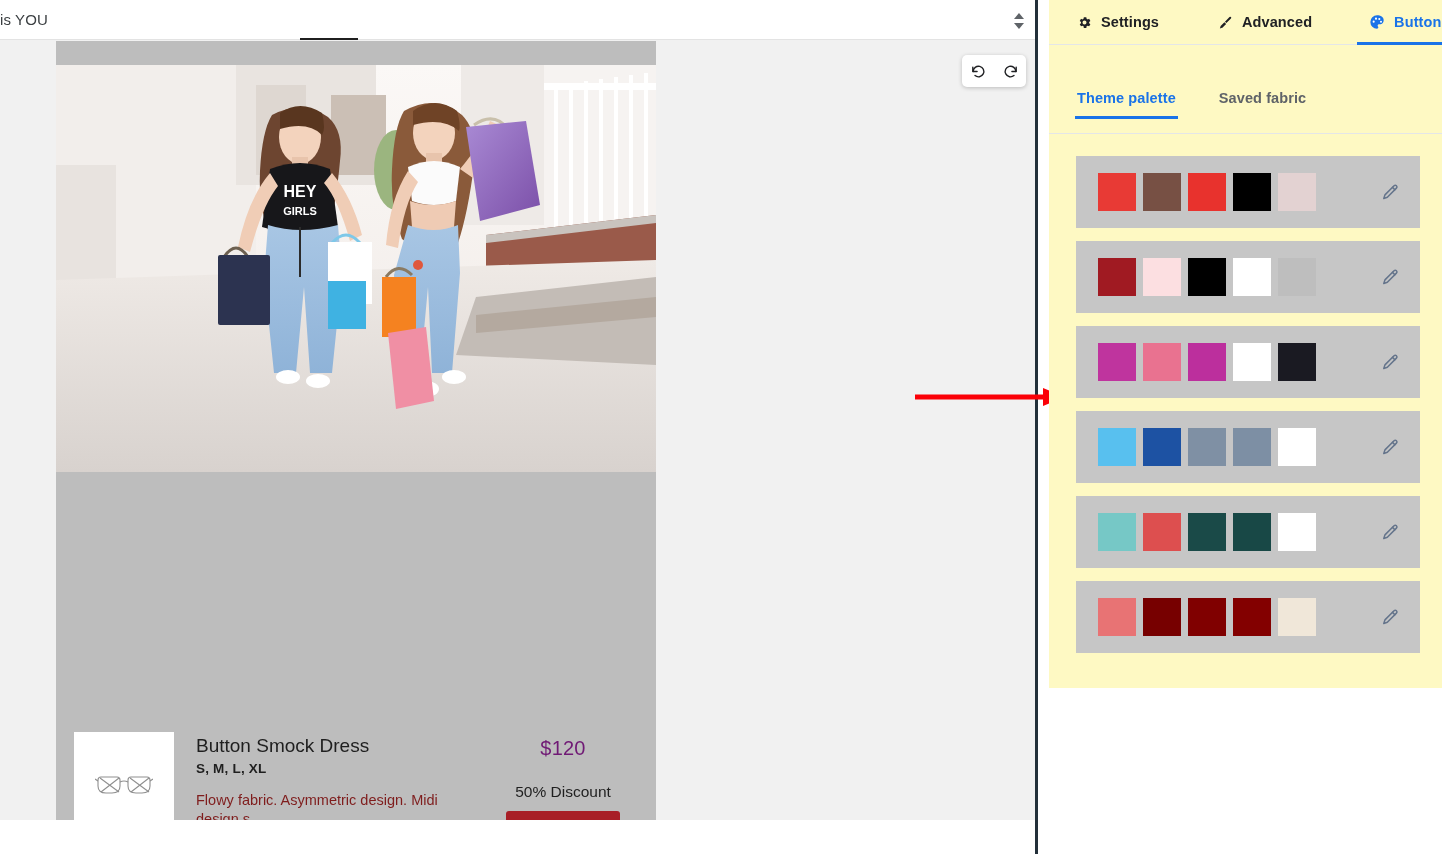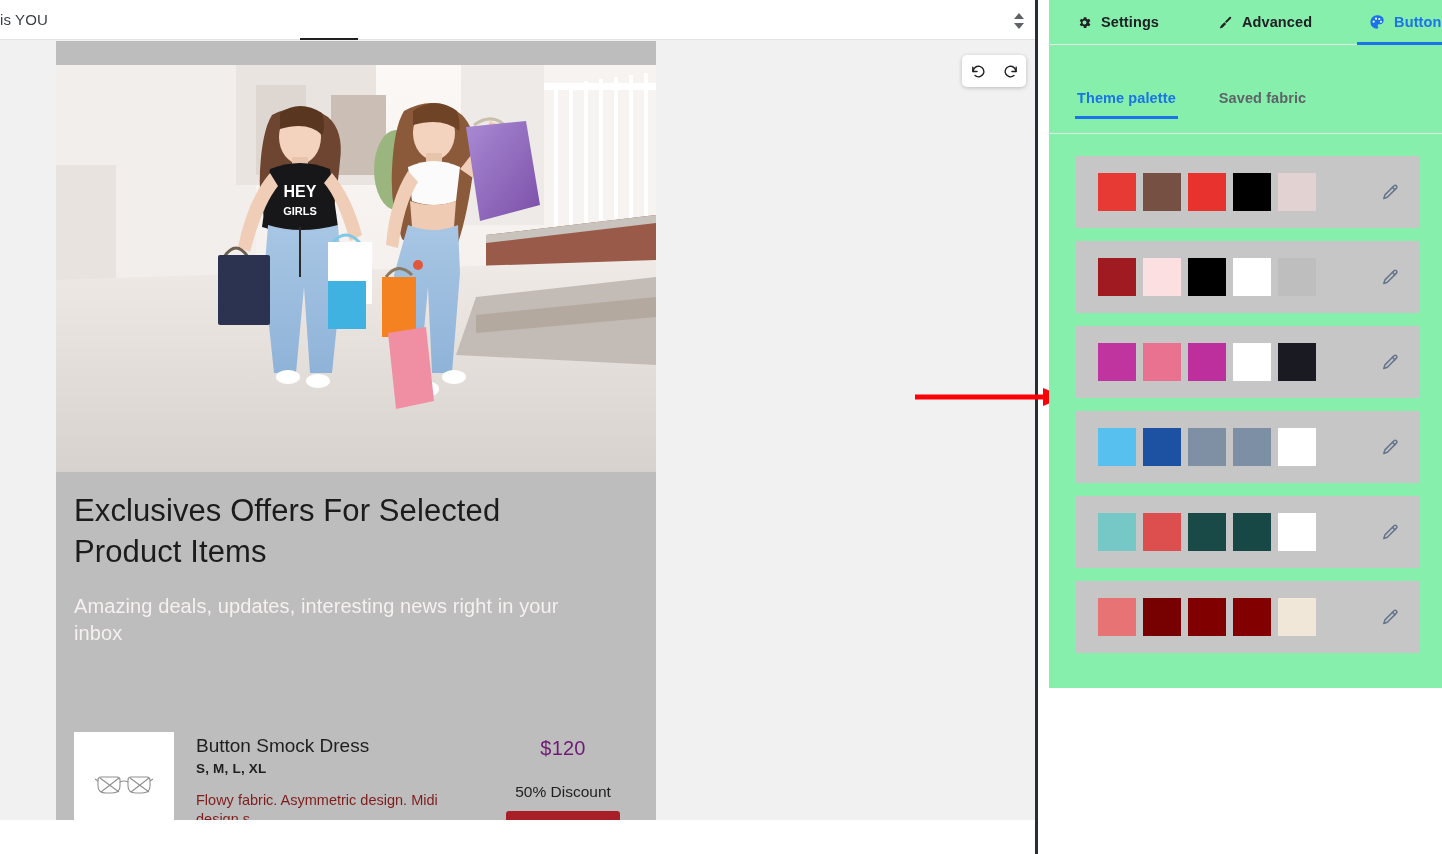--- a/index.html
+++ b/index.html
@@ -126,21 +126,21 @@
 
   
   #annotation-arrow {
     position: absolute; left: 915px; top: 386px;
     width: 150px; height: 22px; pointer-events: none;
   }
 
   
   #right-panel {
     position: absolute; left: 1049px; top: 0;
-    width: 393px; height: 688px; background: #86efac;
+    width: 393px; height: 688px; background: #fef9c3;
   }
   #panel-tabs {
     position: relative; height: 45px;
     display: flex; align-items: center;
     border-bottom: 1px solid #e4e6e8;
   }
   .panel-tab {
     display: flex; align-items: center; gap: 9px;
     height: 45px; padding: 0 6px;
     font-size: 14.5px; font-weight: 700; letter-spacing: .1px;
@@ -307,24 +307,20 @@
             <path d="M418 60 q20 -14 34 4" stroke="#c9c0ab" stroke-width="3" fill="none"></path>
             <path d="M410 62 L470 56 L484 140 L424 156 Z" fill="url(#purp)"></path>
 
             <path d="M330 212 q12 -16 26 -2" stroke="#8a7a62" stroke-width="3" fill="none"></path>
             <rect x="326" y="212" width="34" height="60" fill="#f58220"></rect>
             <path d="M332 268 L370 262 L378 336 L340 344 Z" fill="#f08fa4"></path>
           </g>
         </svg>
       </div>
 
-      <div id="hero-copy">
-        <div id="hero-headline">Exclusives Offers For Selected Product Items</div>
-        <div id="hero-sub">Amazing deals, updates, interesting news right in your inbox</div>
-      </div>
 
       <div id="product-row">
         <div id="product-thumb">
           <svg width="58" height="28" viewBox="0 0 58 28">
             <g fill="none" stroke="#8f8f8f" stroke-width="1.1">
               <path d="M3 9 q0 -3 3 -3 h16 q3 0 3 3 v6 q0 7 -8 7 h-6 q-8 0 -8 -7 Z"></path>
               <path d="M33 9 q0 -3 3 -3 h16 q3 0 3 3 v6 q0 7 -8 7 h-6 q-8 0 -8 -7 Z"></path>
               <path d="M25 11 q4 -2 8 0"></path>
               <path d="M3 10 L0 8 M55 10 L58 8"></path>
               <path d="M5 7 L24 21 M24 7 L6 21"></path>

